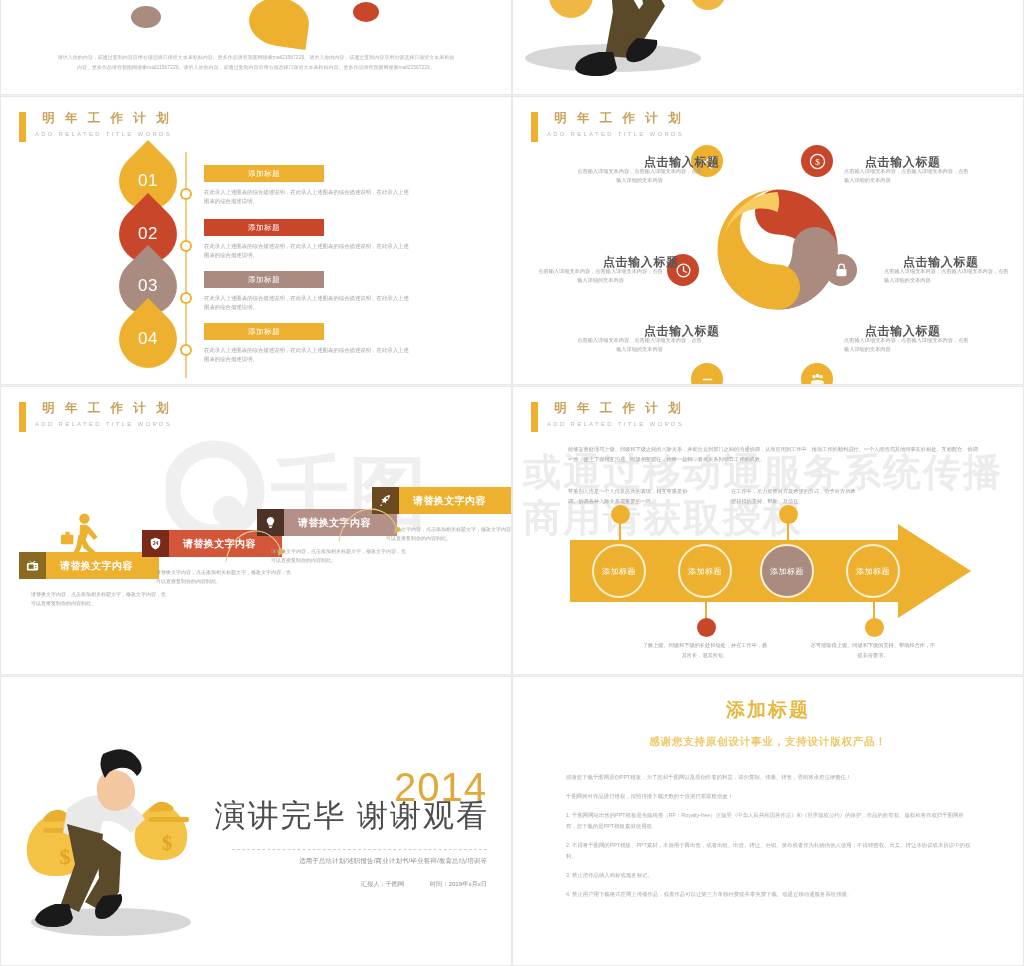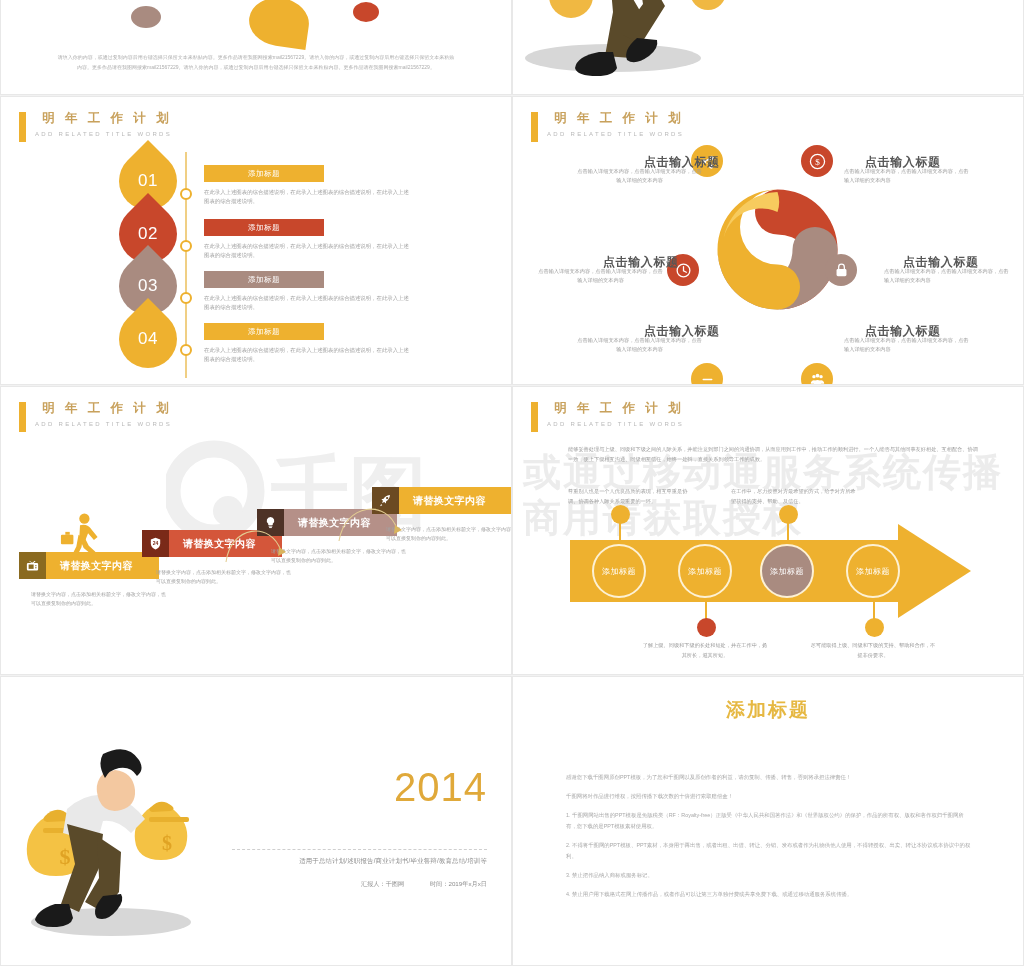--- a/index.html
+++ b/index.html
@@ -401,30 +401,32 @@
       <path d="M96 58 q18 2 20 20 q1 16 -14 20 q-16 4 -22 -10 q-6 -16 4 -26z" fill="#f3c8a0"></path>
       <path d="M84 42 q24 -12 36 6 q6 10 -2 16 q-6 -10 -18 -8 q-10 2 -14 10 q-8 -14 -2 -24z" fill="#1b1b1b"></path>
       <path d="M84 66 q-6 2 -4 10 q2 6 8 4z" fill="#f3c8a0"></path>
       <path d="M48 112 l36 10 -4 34 -20 44 -18 -8 14 -40z" fill="#5a4a2a"></path>
       <path d="M78 124 l24 16 -2 40 -16 20 -18 -10 14 -24z" fill="#5a4a2a"></path>
       <path d="M36 192 q-18 6 -20 16 q4 8 22 7 q14 -1 16 -9 l-4 -14z" fill="#1a1a1a"></path>
       <path d="M84 184 q-12 14 -6 22 q10 4 20 -8 q8 -10 4 -16z" fill="#1a1a1a"></path>
     </svg>
 
     <div class="ty-year">2014</div>
+    <div class="ty-main">演讲完毕 谢谢观看</div>
     <div class="ty-rule"></div>
     <div class="ty-sub">适用于总结计划/述职报告/商业计划书/毕业答辩/教育总结/培训等</div>
     <div class="ty-meta">
       <span style="margin-left:0">汇报人：千图网</span>
       <span>时间：2019年x月x日</span>
     </div>
   </div>
 
   <div class="slide s3r">
     <div class="cp-h1">添加标题</div>
+    <div class="cp-h2">感谢您支持原创设计事业，支持设计版权产品！</div>
     <div class="cp-p" style="top:95px">感谢您下载千图网原创PPT模板，为了您和千图网以及原创作者的利益，请勿复制、传播、转售，否则将承担法律责任！</div>
     <div class="cp-p" style="top:114px">千图网将对作品进行维权，按照传播下载次数的十倍进行索取赔偿金！</div>
     <div class="cp-p" style="top:133px">1.  千图网网站出售的PPT模板是免版税类（RF：Royalty-free）正版受《中华人民共和国著作法》和《世界版权公约》的保护，作品的所有权、版权和著作权归千图网所有，您下载的是PPT模板素材使用权。</div>
     <div class="cp-p" style="top:163px">2.  不得将千图网的PPT模板、PPT素材，本身用于再出售，或者出租、出借、转让、分销、发布或者作为礼物供他人使用，不得转授权、出卖、转让本协议或本协议中的权利。</div>
     <div class="cp-p" style="top:193px">3.  禁止把作品纳入商标或服务标记。</div>
     <div class="cp-p" style="top:212px">4.  禁止用户用下载格式在网上传播作品，或者作品可以让第三方单独付费或共享免费下载、或通过移动通服务系统传播。</div>
   </div>
 
 </div>
 

